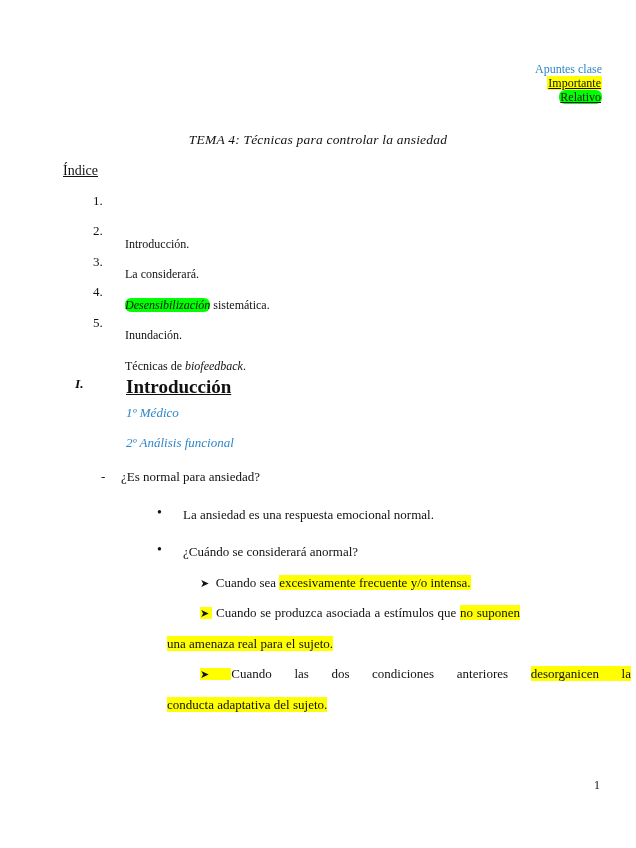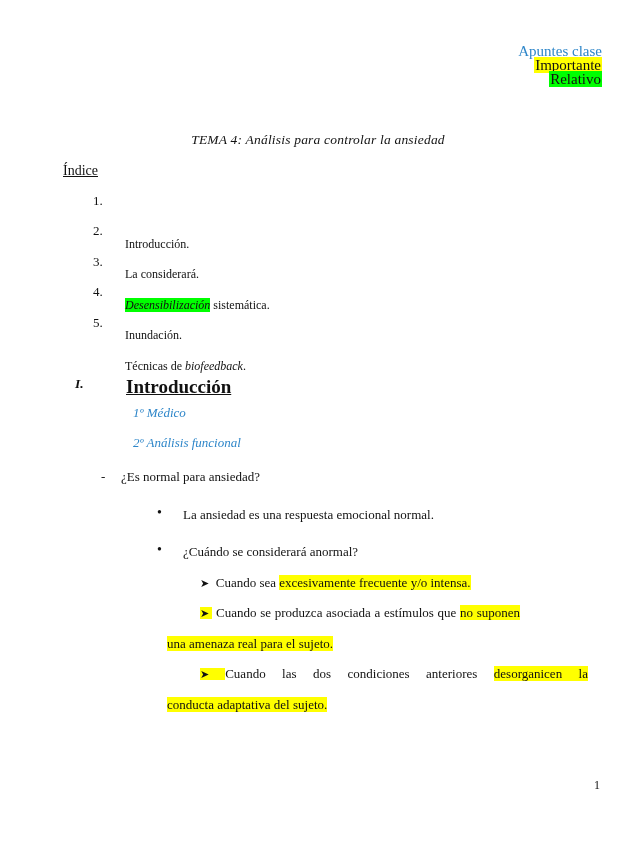--- a/index.html
+++ b/index.html
@@ -1,47 +1,47 @@
 <!DOCTYPE html>
 <html><head>
 <meta charset="utf-8">
 <style>
   html, body { margin:0; padding:0; background:#ffffff; }
   body { width:636px; height:848px; position:relative; overflow:hidden;
          font-family:"Liberation Serif", "DejaVu Serif", serif; color:#111; font-size:13px; }
   .abs { position:absolute; white-space:nowrap; }
-  .legend { right:34px; text-align:right; font-size:15px; line-height:14px; }
-  .legend span { padding:0 1px; }
+  .legend { right:34px; text-align:right; font-size:12px; line-height:14px;margin-top:18px; }
+  .legend span { padding:0 1px;text-decoration:underline; }
   .hl-yellow { background:#ffff00; }
-  .hl-green { background:#00ff00; }
+  .hl-green { background:#00ff00;border-radius:6px; }
   .blue { color:#2e86c9; }
   .title { left:0; width:636px; text-align:center; top:132px; font-style:italic; font-size:13.5px; letter-spacing:0.2px; }
   .indice { left:63px; top:163px; font-weight:normal; text-decoration:underline; font-size:14px; }
   .num { left:93px; font-size:13px; }
   .item { left:125px; font-size:12px;margin-top:44px; }
   .sec-num { left:75px; top:376px; font-weight:bold; font-style:italic; font-size:13.5px; }
   .sec-title { left:126px; top:376px; font-weight:bold; text-decoration:underline; font-size:19px; }
-  .sub { left:133px; font-style:italic; font-size:13px; }
+  .sub { left:126px; font-style:italic; font-size:13px; }
   .dash { left:101px; top:469px; }
   .q { left:121px; top:469px; }
   .bullet { left:157px; font-size:14px; }
   .btext { left:183px; }
   .arrow { font-size:11px; }
   .pagenum { right:36px; top:778px; font-size:12px; }
 </style>
 </head>
 <body>
 
 <div>
   <div class="abs legend blue" style="top:44px">Apuntes clase</div>
   <div class="abs legend" style="top:58px"><span class="hl-yellow">Importante</span></div>
   <div class="abs legend" style="top:72px"><span class="hl-green">Relativo</span></div>
 </div>
 
-<div class="abs title">TEMA 4: Análisis para controlar la ansiedad</div>
+<div class="abs title">TEMA 4: Técnicas para controlar la ansiedad</div>
 
 <div class="abs indice">Índice</div>
 
 <div>
   <div class="abs num" style="top:193px">1.</div>
   <div class="abs item" style="top:193px">Introducción.</div>
 
   <div class="abs num" style="top:223px">2.</div>
   <div class="abs item" style="top:223px">La considerará.</div>
 
@@ -72,18 +72,18 @@
 
 <div class="abs" style="left:200px; top:575px">
   <span class="arrow">➤</span>&nbsp;&nbsp;<span>Cuando sea </span><span class="hl-yellow">excesivamente frecuente y/o intensa.</span>
 </div>
 
 <div class="abs" style="left:200px; top:605px; width:320px; text-align:justify; text-align-last:justify;">
   <span class="arrow hl-yellow">➤&nbsp;</span>&nbsp;<span>Cuando se produzca asociada a estímulos que </span><span class="hl-yellow">no suponen</span>
 </div>
 <div class="abs" style="left:167px; top:636px"><span class="hl-yellow">una amenaza real para el sujeto.</span></div>
 
-<div class="abs" style="left:200px; top:666px; width:388px; text-align:justify; text-align-last:justify;">
+<div class="abs" style="left:200px; top:666px; width:431px; text-align:justify; text-align-last:justify;">
   <span class="arrow hl-yellow">➤&nbsp;</span><span>Cuando las dos condiciones anteriores </span><span class="hl-yellow">desorganicen la</span>
 </div>
 <div class="abs" style="left:167px; top:697px"><span class="hl-yellow">conducta adaptativa del sujeto.</span></div>
 
 <div class="abs pagenum">1</div>
 
 </body></html>

